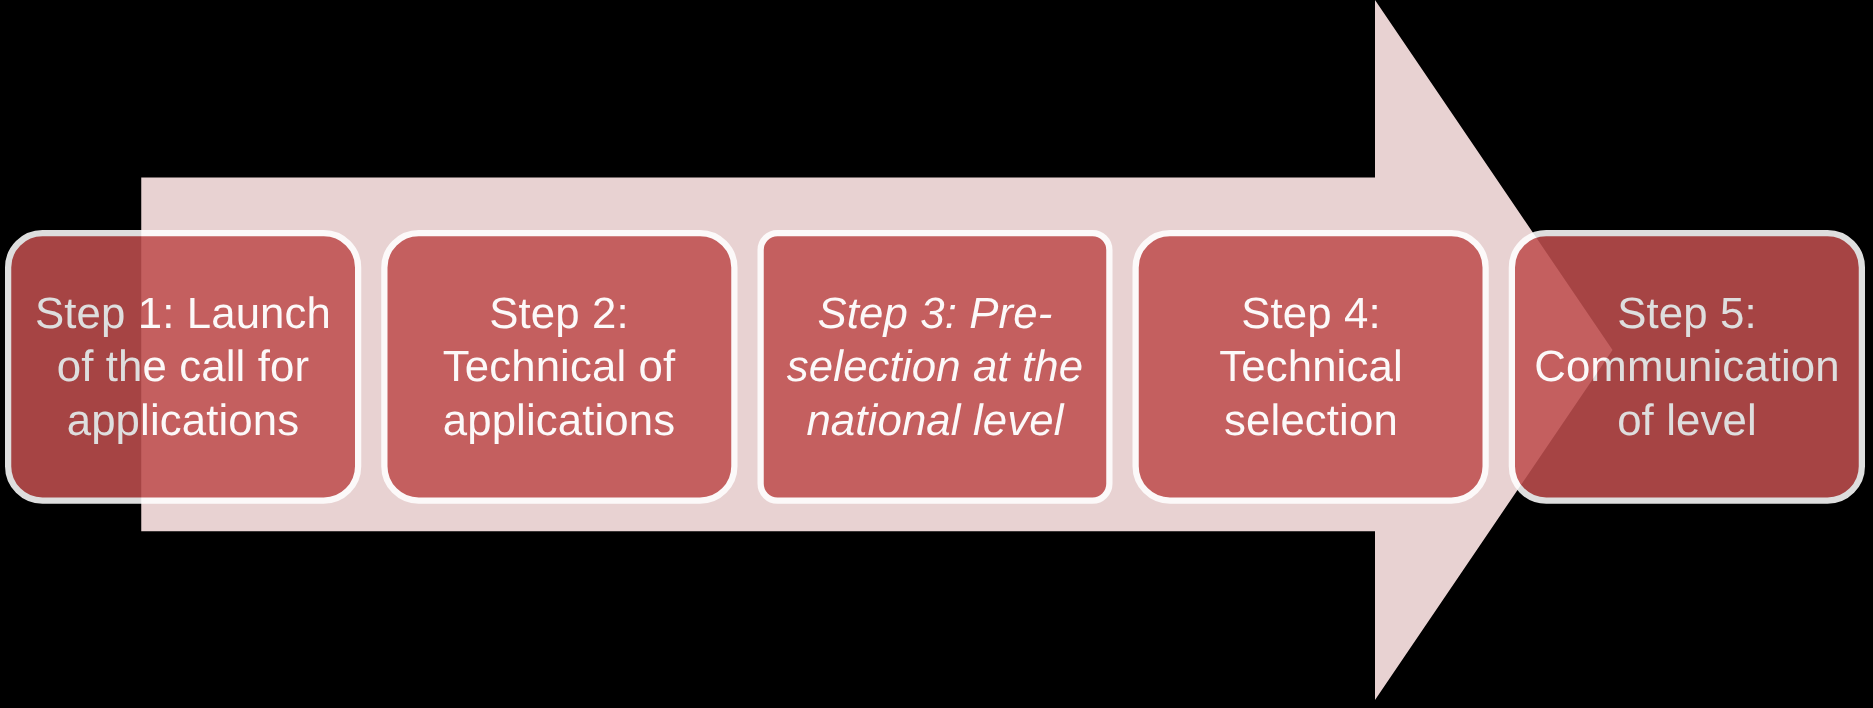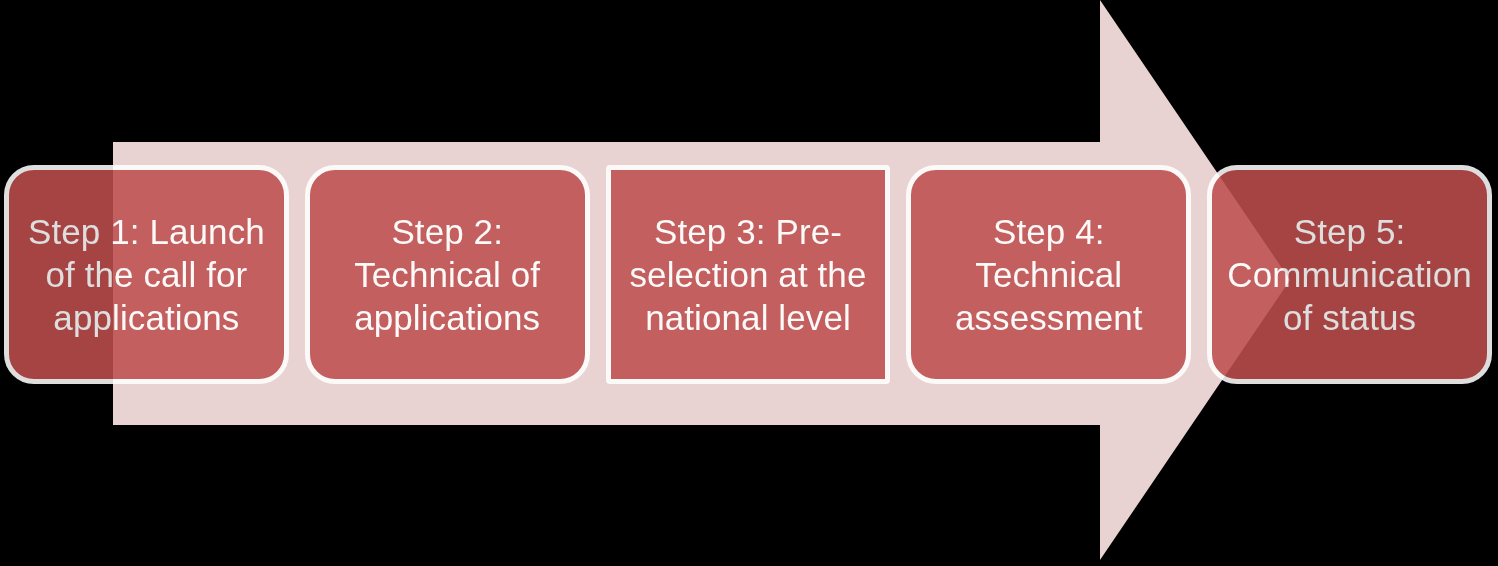--- a/index.html
+++ b/index.html
@@ -21,21 +21,21 @@
   #arrow-layer {
     position: absolute;
     left: 0;
     top: 0;
     width: 1498px;
     height: 566px;
   }
   #steps-layer {
     position: absolute;
     left: 0;
-    top: 165px;
+    top: 184px;
     width: 1498px;
     height: 219px;
     display: flex;
     flex-direction: row;
     align-items: stretch;
   }
   .step-box {
     position: relative;
     flex: 1 1 0;
     margin: 0 8px;
@@ -77,32 +77,32 @@
 of the call for
 applications</span>
     </div>
 
     <div class="step-box" style="background: rgb(191, 79, 79); border-color: rgb(255, 255, 255); border-radius: 30px; opacity: 0.87;">
       <span class="step-label" style="color: rgb(255, 255, 255);">Step 2:
 Technical of
 applications</span>
     </div>
 
-    <div class="step-box" style="background: rgb(191, 79, 79); border-color: rgb(255, 255, 255); border-radius: 4px; opacity: 0.87;">
+    <div class="step-box" style="background: rgb(191, 79, 79); border-color: rgb(255, 255, 255); border-radius: 16px; opacity: 0.87; font-style: italic;">
       <span class="step-label" style="color: rgb(255, 255, 255);">Step 3: Pre-
 selection at the
 national level</span>
     </div>
 
     <div class="step-box" style="background: rgb(191, 79, 79); border-color: rgb(255, 255, 255); border-radius: 30px; opacity: 0.87;">
       <span class="step-label" style="color: rgb(255, 255, 255);">Step 4:
 Technical
-assessment</span>
+selection</span>
     </div>
 
     <div class="step-box" style="background: rgb(191, 79, 79); border-color: rgb(255, 255, 255); border-radius: 30px; opacity: 0.87;">
       <span class="step-label" style="color: rgb(255, 255, 255);">Step 5:
 Communication
-of status</span>
+of level</span>
     </div>
 
   </div>
 </div>
 
 </body></html>

